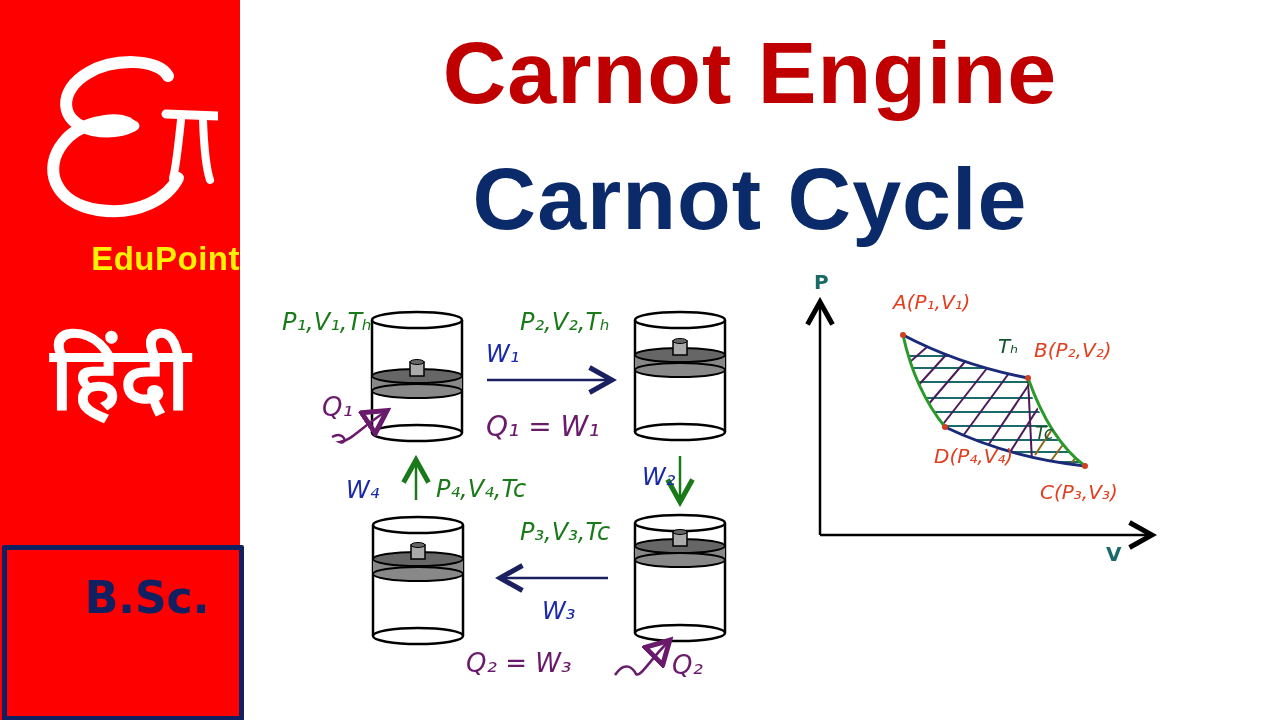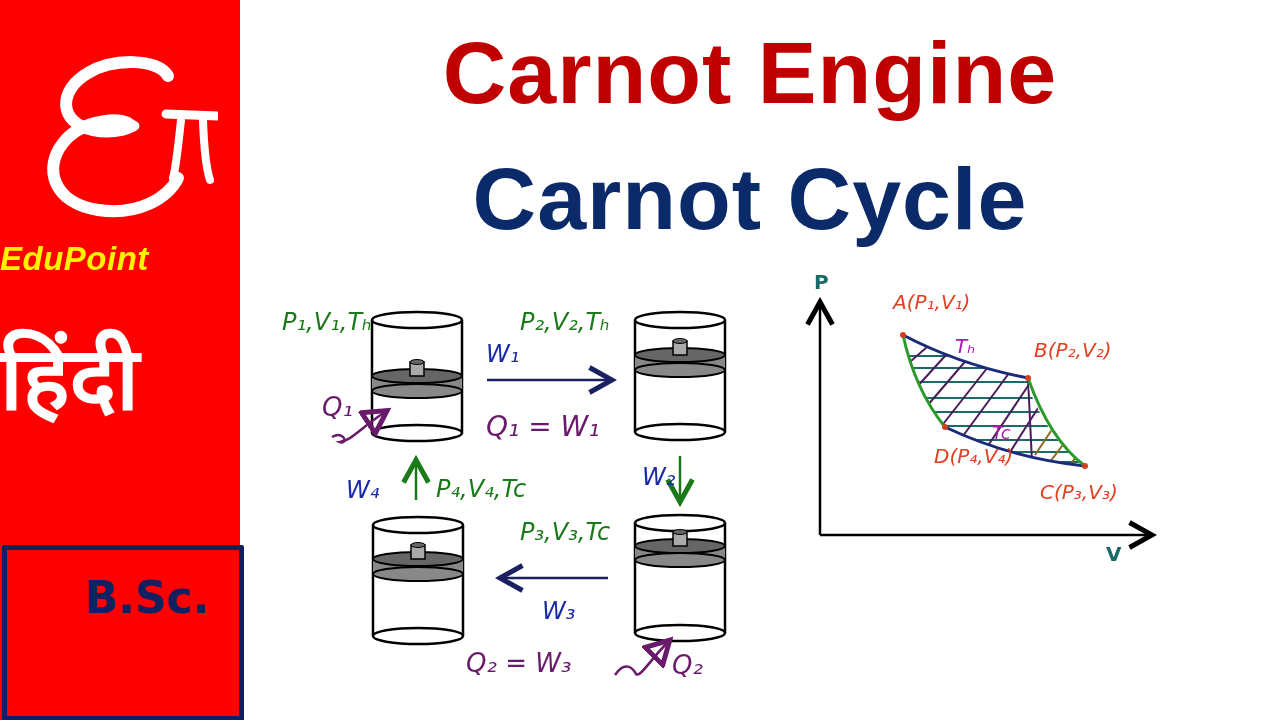--- a/index.html
+++ b/index.html
@@ -1,31 +1,31 @@
 <!DOCTYPE html>
 <html><head>
   <meta charset="utf-8">
   <style>
     html, body { margin:0; padding:0; }
     body { width:1280px; height:720px; background:#ffffff; position:relative; overflow:hidden; font-family:"Liberation Sans", sans-serif; }
     .sidebar { position:absolute; left:0; top:0; width:240px; height:720px; background:#fe0000; }
     .logo-svg { position:absolute; left:18px; top:28px; }
-    .brand { position:absolute; left:0; top:240px; width:240px; text-align:left; color:#fff200; font-weight:bold; font-style:italic; font-size:33px; letter-spacing:0.5px; }
-    .hindi { position:absolute; left:0; top:335px; width:240px; color:#ffffff; font-family:"DejaVu Sans", sans-serif; font-weight:bold; font-size:88px; line-height:1; }
+    .brand { position:absolute; left:0; top:240px; width:240px; text-align:right; color:#fff200; font-weight:bold; font-size:33px; letter-spacing:0.5px; }
+    .hindi { position:absolute; left:0; top:335px; width:240px; text-align:center; color:#ffffff; font-family:"DejaVu Sans", sans-serif; font-weight:bold; font-size:88px; line-height:1; }
     .course-box { position:absolute; left:2px; top:545px; width:232px; height:166px; border:5px solid #102060; background:#fe0000; border-radius:2px; }
     .course-line1 { position:absolute; left:0; top:22px; width:100%; text-align:center; color:#102060; font-weight:bold; font-size:44px; font-family:"DejaVu Sans", sans-serif;padding-left:24px; }
     .course-line2 { position:absolute; left:0; top:92px; width:100%; text-align:center; color:#102060; font-weight:bold; font-style:italic; font-size:44px; font-family:"DejaVu Sans", sans-serif; }
     .title1 { position:absolute; left:340px; top:22px; width:820px; text-align:center; color:#c00000; font-weight:bold; font-size:88px; letter-spacing:1px; }
     .title2 { position:absolute; left:340px; top:148px; width:820px; text-align:center; color:#0b2a6a; font-weight:bold; font-size:88px; letter-spacing:1px; }
     .hw { position:absolute; font-family:"DejaVu Sans", sans-serif; font-style:italic; white-space:nowrap; }
     .green { color:#1a7a1a; }
     .blue { color:#1a2aa8; }
     .purple { color:#6a1a6a; }
     .red { color:#e04020; }
-    .magenta { color:#a21caf; }
+    .magenta { color:#14532d;margin-left:43px; }
     .teal { color:#1a6a6a; }
     svg.diagram { position:absolute; left:0; top:0; }
   </style>
 </head>
 <body>
 
 <div class="sidebar">
   <svg class="logo-svg" width="200" height="200" viewBox="0 0 200 200">
 
     <path d="M150 48 C 140 30, 95 30, 70 45 C 40 62, 40 95, 75 102 C 95 106, 120 100, 110 95 C 95 88, 60 95, 45 115 C 25 140, 35 175, 80 182 C 120 188, 150 170, 160 150" fill="none" stroke="#ffffff" stroke-width="12" stroke-linecap="round"></path>

